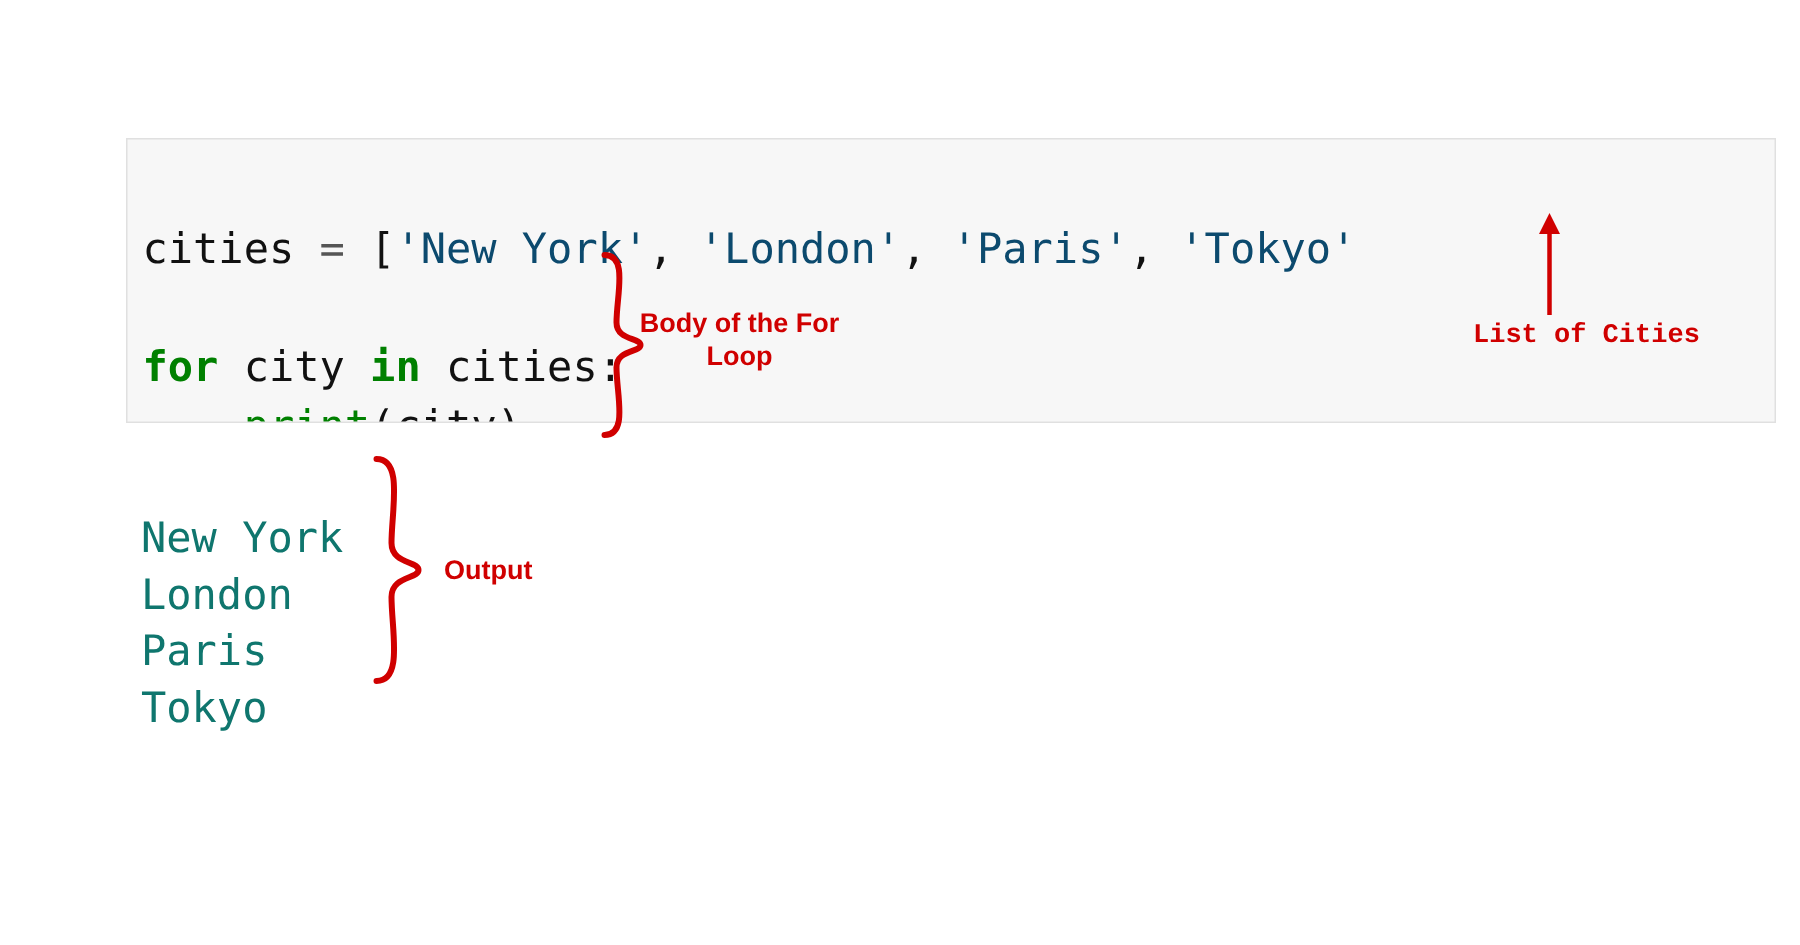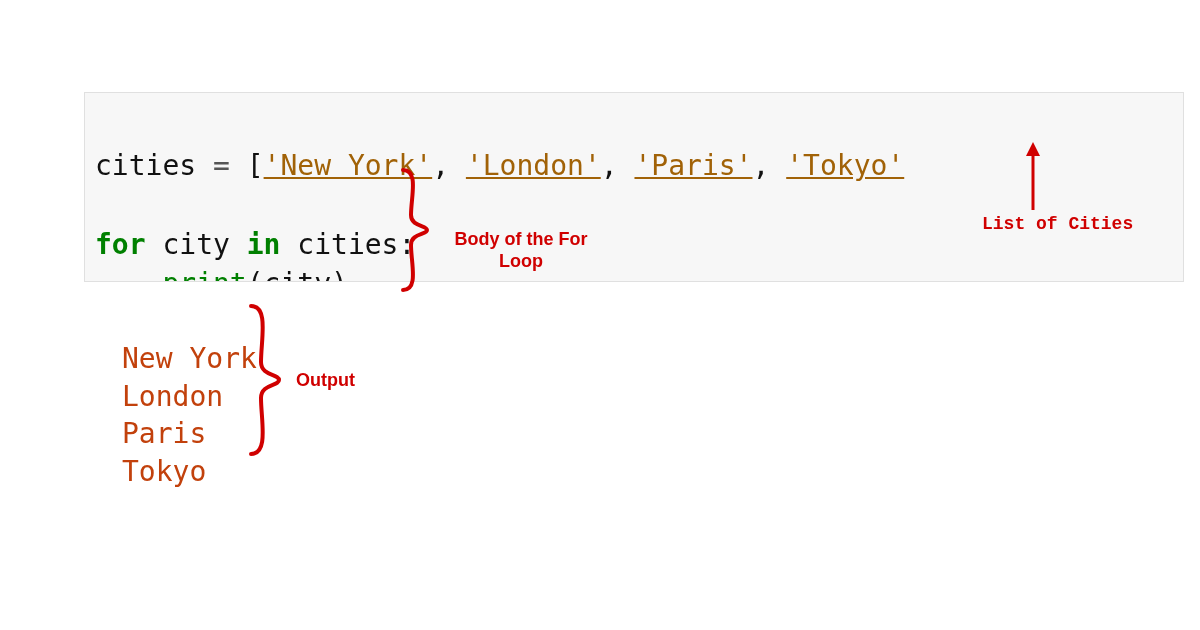--- a/index.html
+++ b/index.html
@@ -21,34 +21,33 @@
     padding: 14px 10px;
     font-family: "Consolas", "Menlo", "Monaco", monospace;
     font-size: 28px;
     line-height: 1.4;
     white-space: pre;
     overflow: hidden;
   }
   .tok-var   { color: #111; text-align: center; }
   .tok-op    { color: #555; }
   .tok-punc  { color: #111; }
-  .tok-str   { color: #a16207; text-decoration: underline; }
+  .tok-str   { color: #0c4a6e; }
   .tok-kw    { color: #008000; font-weight: bold; text-align: right; }
   .tok-func  { color: #008000; }
 
   .output-block {
     position: absolute;
     left: 94px;
     top: 302px;
     font-family: "Consolas", "Menlo", "Monaco", monospace;
     font-size: 28px;
     line-height: 1.35;
-    color: #c2410c;
+    color: #0f766e;
     white-space: pre;
-    margin-left: 28px;
   }
 
   .annotation {
     position: absolute;
     color: #d00000;
     font-family: Arial, sans-serif;
     font-size: 18px;
     font-weight: 700;
     white-space: nowrap;
   }
@@ -77,21 +76,21 @@
 <div class="output-block">
 <span>New York</span>
 <span>London</span>
 <span>Paris</span>
 <span>Tokyo</span>
 </div>
 
 <svg class="brace" style="left:395px; top:165px;" width="40" height="130" viewBox="0 0 40 130">
   <path d="M 8 5 C 24 5 16 32 16 50 C 16 62 32 60 32 65 C 32 70 16 68 16 80 C 16 98 24 125 8 125" fill="none" stroke="#d00000" stroke-width="4" stroke-linecap="round"></path>
 </svg>
-<div class="annotation center" style="left: 436px; top: 205px; width: 170px; white-space: normal; line-height: 1.2; margin-top: 24px;">Body of the For Loop</div>
+<div class="annotation center" style="left: 408px; top: 205px; width: 170px; white-space: normal; line-height: 1.2;">Body of the For Loop</div>
 
 <svg class="arrow-up" style="left:1018px; top:142px;" width="30" height="70" viewBox="0 0 30 70">
   <line x1="15" y1="68" x2="15" y2="8" stroke="#d00000" stroke-width="3"></line>
   <polygon points="15,0 8,14 22,14" fill="#d00000"></polygon>
 </svg>
 <div class="annotation" style="left:982px; top:214px;font-family:Liberation Mono, monospace;">List of Cities</div>
 
 <svg class="brace" style="left:243px; top:300px;" width="44" height="160" viewBox="0 0 44 160">
   <path d="M 8 6 C 26 6 18 40 18 62 C 18 76 36 74 36 80 C 36 86 18 84 18 98 C 18 120 26 154 8 154" fill="none" stroke="#d00000" stroke-width="4" stroke-linecap="round"></path>
 </svg>

